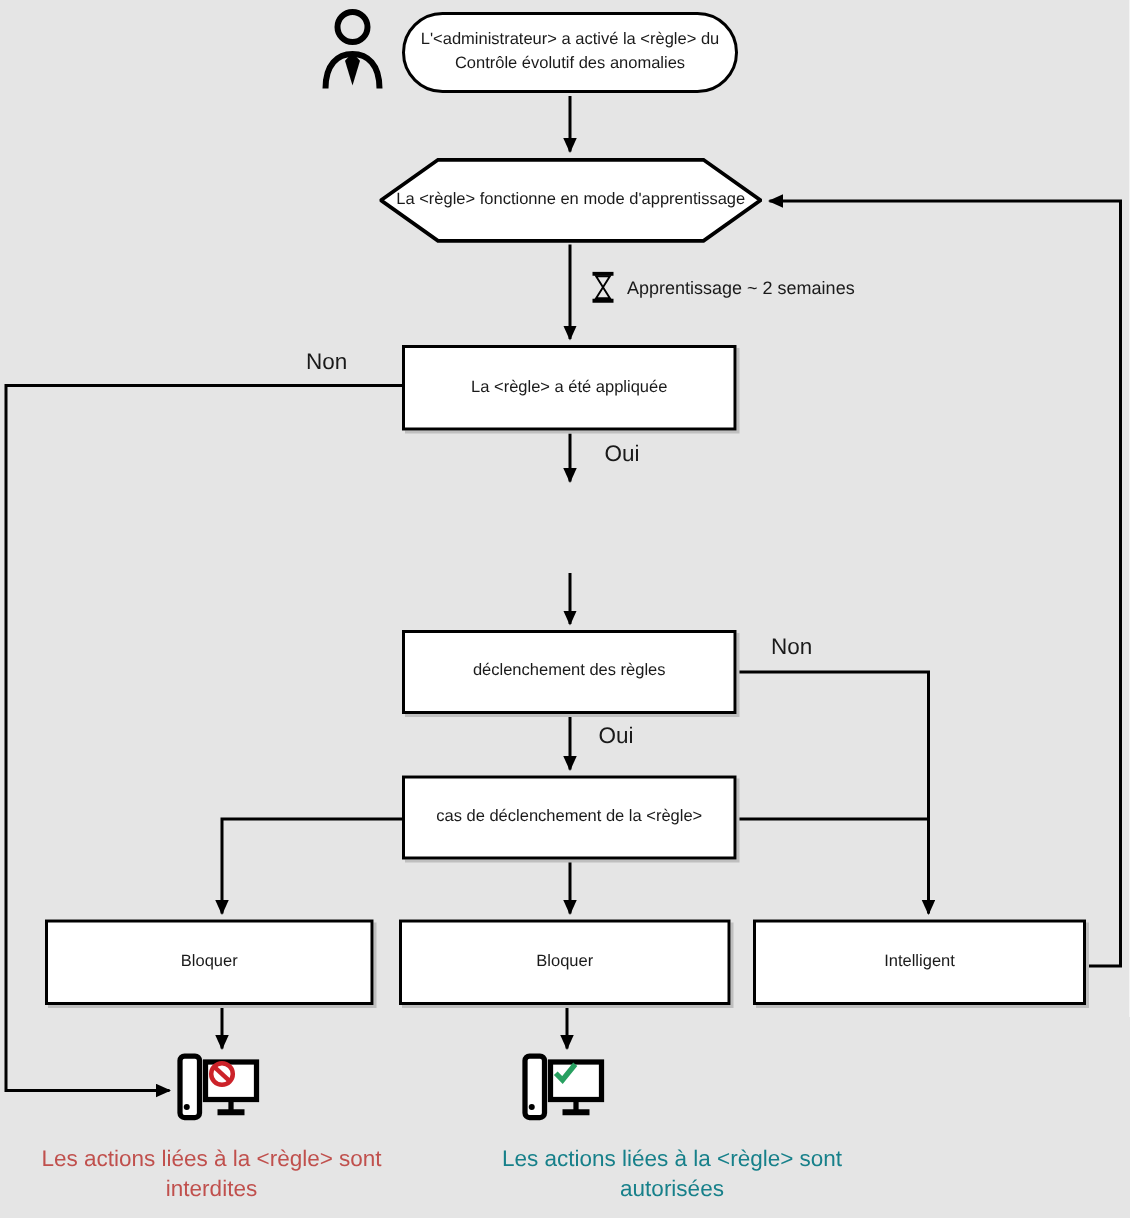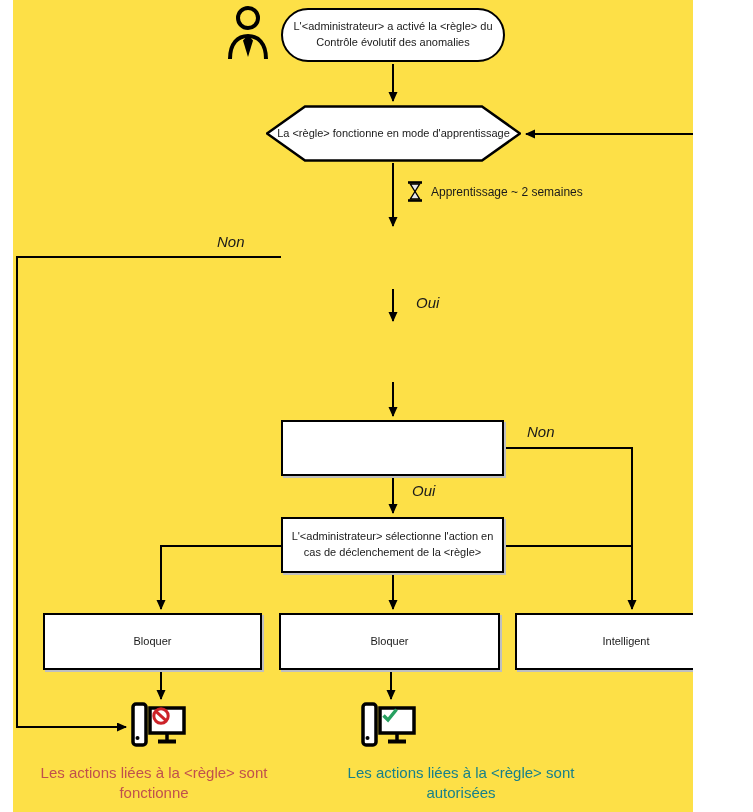--- a/index.html
+++ b/index.html
@@ -1,34 +1,34 @@
 <!DOCTYPE html>
 <html><head>
 <meta charset="utf-8">
 <style>
   html,body{margin:0;padding:0;background:#ffffff;}
   #canvas{
-    position:relative;width:680px;height:812px;background:#fde047;
-    font-family:"Liberation Sans",sans-serif;color:#1a1a1a;overflow:hidden;margin-left:13px;
+    position:relative;width:753px;height:812px;background:#e5e5e5;
+    font-family:"Liberation Sans",sans-serif;color:#1a1a1a;overflow:hidden;
   }
   #wires{position:absolute;left:0;top:0;width:753px;height:812px;}
   .node{
     position:absolute;display:flex;align-items:center;justify-content:center;
     text-align:center;font-size:11px;line-height:1.45;background:#ffffff;
     border:2px solid #000;box-sizing:border-box;
     box-shadow:2px 2px 0 #bfbfbf;
   }
   .stadium{border-radius:27px;box-shadow:none;}
   .hexwrap{position:absolute;background:transparent;border:none;}
   .hexwrap svg{position:absolute;left:0;top:0;}
   .hexlabel{
     position:absolute;inset:0;display:flex;align-items:center;justify-content:center;
     text-align:center;font-size:11px;line-height:1.45;
   }
-  .edge-label{position:absolute;font-size:15px;color:#1a1a1a;white-space:nowrap;font-style:italic;}
+  .edge-label{position:absolute;font-size:15px;color:#1a1a1a;white-space:nowrap;}
   .learning{position:absolute;display:flex;align-items:center;gap:8px;font-size:12px;}
   .outcome{
     position:absolute;width:272px;text-align:center;font-size:15px;line-height:1.3;
   }
   .pcicon{position:absolute;}
 </style>
 </head>
 <body>
 
 <div id="canvas">
@@ -79,36 +79,39 @@
   <div class="learning" style="left:394px;top:181px">
     <svg width="16" height="21" viewBox="0 0 16 21">
       <line x1="1" y1="1.5" x2="15" y2="1.5" stroke="#000" stroke-width="2.6"></line>
       <line x1="1" y1="19.5" x2="15" y2="19.5" stroke="#000" stroke-width="2.6"></line>
       <path d="M3.4,3.2 H12.6 L8,10.5 Z" fill="#e6e6e6" stroke="#000" stroke-width="1.3"></path>
       <path d="M3.4,17.8 H12.6 L8,10.5 Z" fill="#e6e6e6" stroke="#000" stroke-width="1.3"></path>
     </svg>
     <span>Apprentissage ~ 2 semaines</span>
   </div>
 
+  <div class="node" style="left:268px;top:230px;width:223px;height:57px">
+    <div>La &lt;règle&gt; a été appliquée</div>
+  </div>
 
   <div class="edge-label" style="left:204px;top:233px">Non</div>
   <div class="edge-label" style="left:403px;top:294px">Oui</div>
 
 
   <div class="node" style="left:268px;top:420px;width:223px;height:56px">
     <div>
+      <div>déclenchement des règles</div>
     </div>
   </div>
 
   <div class="edge-label" style="left:514px;top:423px">Non</div>
   <div class="edge-label" style="left:399px;top:482px">Oui</div>
 
   <div class="node" style="left:268px;top:517px;width:223px;height:56px">
     <div>
-      <div>L'&lt;administrateur&gt; sélectionne l'action en</div>
       <div>cas de déclenchement de la &lt;règle&gt;</div>
     </div>
   </div>
 
   <div class="node" style="left:30px;top:613px;width:219px;height:57px">
     <div>Bloquer</div>
   </div>
   <div class="node" style="left:266px;top:613px;width:221px;height:57px">
     <div>Bloquer</div>
   </div>
@@ -134,20 +137,20 @@
     <rect x="19" y="6" width="34" height="25" fill="#fff" stroke="#000" stroke-width="3.5"></rect>
     <line x1="36" y1="31" x2="36" y2="39" stroke="#000" stroke-width="3.5"></line>
     <line x1="27" y1="39.5" x2="45" y2="39.5" stroke="#000" stroke-width="4"></line>
     <g>
       <path d="M22.5,13.5 L27,18 L35.5,7.5" fill="none" stroke="#27a060" stroke-width="3.5"></path>
     </g>
   </svg>
 
   <div class="outcome" style="left:5px;top:763px;color:#c0504d">
     <div>Les actions liées à la &lt;règle&gt; sont</div>
-    <div>fonctionne</div>
+    <div>interdites</div>
   </div>
   <div class="outcome" style="left:312px;top:763px;color:#17808a">
     <div>Les actions liées à la &lt;règle&gt; sont</div>
     <div>autorisées</div>
   </div>
 
 </div>
 
 </body></html>

